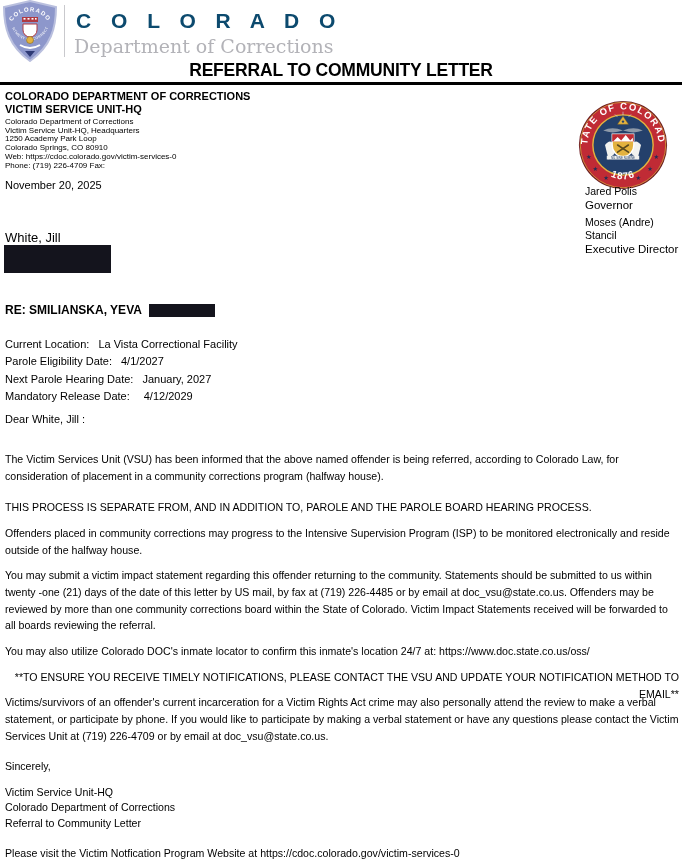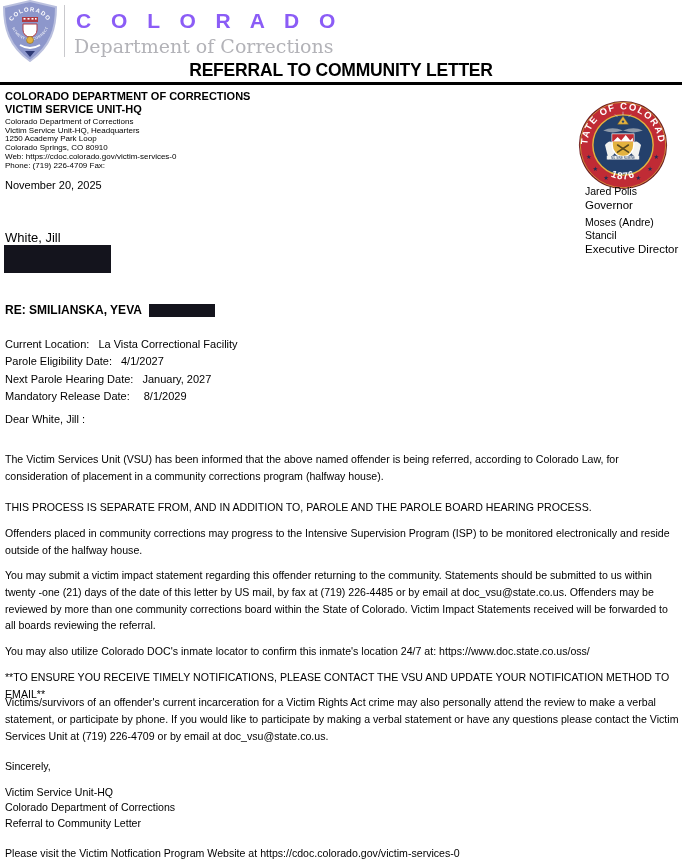--- a/index.html
+++ b/index.html
@@ -37,21 +37,21 @@
   
   .case-details { position:absolute; left:5px; top:336px; font-size:11px; line-height:17.4px; }
   .case-details .value { margin-left:9px; }
   .case-details .row:nth-child(4) .value { margin-left:14px; }
 
   .salutation { position:absolute; left:5px; top:413px; font-size:11px; }
 
   
   .letter-body p { position:absolute; left:5px; width:674px; font-size:10.6px; line-height:16.8px; }
   .p1 { top:451px; } .p2 { top:499px; } .p3 { top:525px; } .p4 { top:567px; }
-  .p5 { top:643px; } .p6 { top:669px; } .p7 { top:694px; }
+  .p5 { top:643px; } .p6 { top:669px;text-align:right; } .p7 { top:694px; }
 
   .sincerely { position:absolute; left:5px; top:760px; font-size:10.6px; }
   .signature { position:absolute; left:5px; top:785px; font-size:10.6px; line-height:15.3px; }
   .footer-note { position:absolute; left:5px; top:847px; font-size:10.6px; }
 </style>
 </head>
 <body>
 
 <div>
   <svg class="hdr-shield" viewBox="0 0 56 62">
@@ -70,21 +70,21 @@
     <rect x="20" y="17" width="16" height="5" fill="#b03a42"></rect>
     <rect x="21.5" y="18" width="2" height="1.6" fill="#fff"></rect>
     <rect x="25.5" y="18" width="2" height="1.6" fill="#fff"></rect>
     <rect x="29.5" y="18" width="2" height="1.6" fill="#fff"></rect>
     <rect x="33" y="18" width="1.6" height="1.6" fill="#fff"></rect>
     <path d="M21 24 h14 v6 a7 7 0 0 1 -14 0 Z" fill="#fff" stroke="#b03a42" stroke-width="1"></path>
     <circle cx="28" cy="40" r="3.5" fill="#e3b23f" stroke="#8a6a1d" stroke-width="0.6"></circle>
     <path d="M18 45 Q28 51 38 45" fill="none" stroke="#fff" stroke-width="2"></path>
   </svg>
   <div class="hdr-divider"></div>
-  <div class="brand-name" style="color: #8b5cf6;">C O L O R A D O</div>
+  <div class="brand-name" style="color: #0c4a6e;">C O L O R A D O</div>
   <div class="brand-sub" style="color: rgb(179, 179, 184);">Department of Corrections</div>
   <div class="letter-title">REFERRAL TO COMMUNITY LETTER</div>
   <div class="title-rule"></div>
 </div>
 
 <div class="sender">
   <div class="org">COLORADO DEPARTMENT OF CORRECTIONS</div>
   <div class="org">VICTIM SERVICE UNIT-HQ</div>
   <div class="addr">
     <div>Colorado Department of Corrections</div>
@@ -158,21 +158,21 @@
   <div class="row">
     <span class="label">Current Location:</span><span class="value">La Vista Correctional Facility</span>
   </div>
   <div class="row">
     <span class="label">Parole Eligibility Date:</span><span class="value">4/1/2027</span>
   </div>
   <div class="row">
     <span class="label">Next Parole Hearing Date:</span><span class="value">January, 2027</span>
   </div>
   <div class="row">
-    <span class="label">Mandatory Release Date:</span><span class="value">8/1/2029</span>
+    <span class="label">Mandatory Release Date:</span><span class="value">4/12/2029</span>
   </div>
 </div>
 
 <div class="salutation">Dear White, Jill :</div>
 
 <div class="letter-body">
   <p class="p1">The Victim Services Unit (VSU) has been informed that the above named offender is being referred, according to Colorado Law, for consideration of placement in a community corrections program (halfway house).</p>
   <p class="p2">THIS PROCESS IS SEPARATE FROM, AND IN ADDITION TO, PAROLE AND THE PAROLE BOARD HEARING PROCESS.</p>
   <p class="p3">Offenders placed in community corrections may progress to the Intensive Supervision Program (ISP) to be monitored electronically and reside outside of the halfway house.</p>
   <p class="p4">You may submit a victim impact statement regarding this offender returning to the community. Statements should be submitted to us within twenty -one (21) days of the date of this letter by US mail, by fax at (719) 226-4485 or by email at doc_vsu@state.co.us. Offenders may be reviewed by more than one community corrections board within the State of Colorado. Victim Impact Statements received will be forwarded to all boards reviewing the referral.</p>

